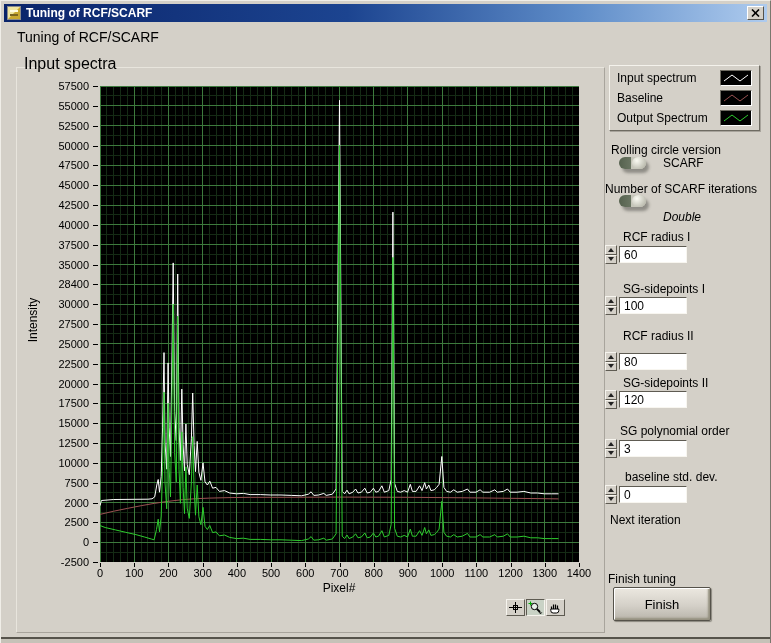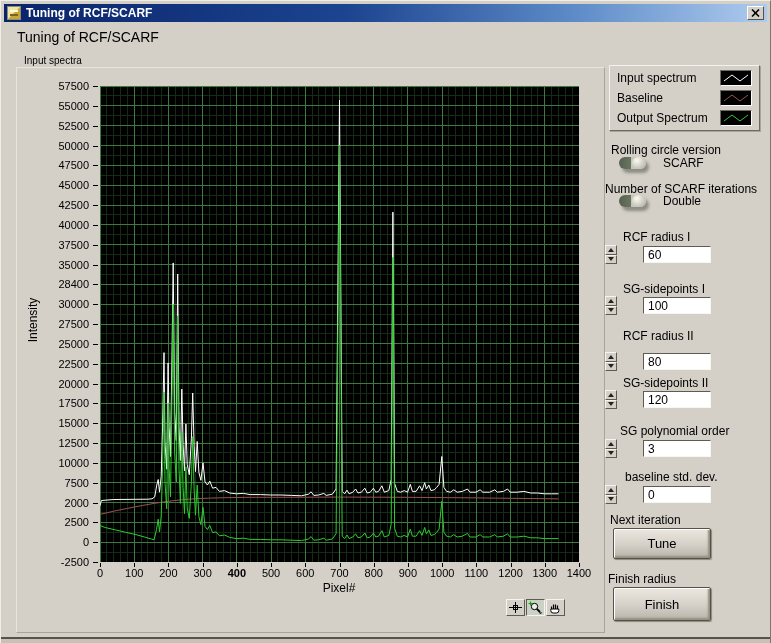--- a/index.html
+++ b/index.html
@@ -9,21 +9,21 @@
   
   .titlebar{position:absolute;left:3px;top:3px;right:3px;height:18px;
     background:linear-gradient(90deg,#0a246a 0%,#1c4490 45%,#5e8cc8 75%,#aecbee 100%);
     display:flex;align-items:center;padding:0 2px;}
   .app-icon{width:14px;height:14px;margin-left:1px;flex:0 0 auto;}
   .title-text{color:#ffffff;font-weight:bold;font-size:12px;margin-left:5px;flex:1;white-space:nowrap;}
   .close-btn{width:17px;height:14px;background:#d4d0c8;border:1px solid;border-color:#fff #55524a #55524a #fff;
     display:flex;align-items:center;justify-content:center;padding:0;margin-right:1px;cursor:pointer;}
   
   .heading{position:absolute;left:16px;top:28px;font-size:14px;color:#000;}
-  .chart-label{position:absolute;left:23px;top:54px;font-size:10px;color:#000;}
+  .chart-label{position:absolute;left:23px;top:54px;font-size:16px;color:#000;}
   .y-axis-title{position:absolute;left:-18px;top:312px;width:100px;text-align:center;font-size:12px;color:#000;transform:rotate(-90deg);}
   .x-axis-title{position:absolute;left:308px;top:580px;width:60px;text-align:center;font-size:12px;color:#000;}
   
   .chart-panel{position:absolute;left:15px;top:66px;width:587px;height:564px;
     border:1px solid;border-color:#e8e5dd #a8a49c #a8a49c #e8e5dd;}
   #plot{position:absolute;left:99px;top:85px;width:479px;height:476px;background:#000;}
   #plot svg{display:block;}
   .ytick{position:absolute;left:30px;width:58px;text-align:right;font-size:11px;height:12px;line-height:12px;color:#000;}
   .ytickmark{position:absolute;left:92px;width:5px;height:1px;background:#000;}
   .xtick{position:absolute;top:566px;width:44px;text-align:center;font-size:11px;color:#000;}
@@ -40,21 +40,21 @@
   .legend-label{flex:1;font-size:12px;color:#000;}
   .legend-chip{width:30px;height:14px;background:#000;border:1px solid;border-color:#6e6b62 #ffffff #ffffff #6e6b62;}
   .legend-chip svg{display:block;}
   
   .ctl-label{position:absolute;font-size:12px;color:#000;white-space:nowrap;}
   .switch{position:absolute;width:27px;height:12px;border-radius:6px;cursor:pointer;
     background:linear-gradient(90deg,#55614e 0%,#6a7562 45%,#c6c6ba 46%);
     box-shadow:3px 4px 3px rgba(60,60,55,0.45);}
   .switch::after{content:"";position:absolute;right:0;top:0;width:14px;height:12px;border-radius:6px;
     background:radial-gradient(circle at 35% 30%,#fafaf2,#a8a89a);}
-  .num-row{position:absolute;display:flex;align-items:center;gap:24px;}
+  .num-row{position:absolute;display:flex;align-items:center;}
   .spin{width:12px;height:19px;display:flex;flex-direction:column;margin-right:2px;}
   .spin button{flex:1;border:1px solid;border-color:#f6f4ee #5e5b52 #5e5b52 #f6f4ee;background:#d4d0c8;padding:0;
     display:flex;align-items:center;justify-content:center;cursor:pointer;}
   .tri-up{width:0;height:0;border-left:3px solid transparent;border-right:3px solid transparent;border-bottom:4px solid #222;}
   .tri-dn{width:0;height:0;border-left:3px solid transparent;border-right:3px solid transparent;border-top:4px solid #222;}
   .num-field{width:58px;height:13px;border:1px solid;border-color:#5e5b52 #f8f6f0 #f8f6f0 #5e5b52;background:#fff;
     font-size:12px;padding:1px 4px;font-family:"Liberation Sans",sans-serif;color:#000;}
   .lv-btn{position:absolute;background:linear-gradient(180deg,#ece8e0 0%,#d4d0c8 55%,#b8b4aa 100%);
     border:1px solid #55524a;border-radius:2px;cursor:pointer;color:#000;
     box-shadow:inset 1px 1px 0 #fff,inset -2px -2px 2px #94907f,1px 1px 1px #8a877e;
@@ -273,21 +273,21 @@
     </div>
   <div id="x-ticks">
       <div class="xtick" style="left: 77px;">0</div>
       <div class="xtickmark" style="left: 99px;"></div>
       <div class="xtick" style="left: 111.214px;">100</div>
       <div class="xtickmark" style="left: 133.214px;"></div>
       <div class="xtick" style="left: 145.429px;">200</div>
       <div class="xtickmark" style="left: 167.429px;"></div>
       <div class="xtick" style="left: 179.643px;">300</div>
       <div class="xtickmark" style="left: 201.643px;"></div>
-      <div class="xtick" style="left: 213.857px; font-weight: bold;">400</div>
+      <div class="xtick" style="left: 213.857px;">400</div>
       <div class="xtickmark" style="left: 235.857px;"></div>
       <div class="xtick" style="left: 248.071px;">500</div>
       <div class="xtickmark" style="left: 270.071px;"></div>
       <div class="xtick" style="left: 282.286px;">600</div>
       <div class="xtickmark" style="left: 304.286px;"></div>
       <div class="xtick" style="left: 316.5px;">700</div>
       <div class="xtickmark" style="left: 338.5px;"></div>
       <div class="xtick" style="left: 350.714px;">800</div>
       <div class="xtickmark" style="left: 372.714px;"></div>
       <div class="xtick" style="left: 384.929px;">900</div>
@@ -355,21 +355,21 @@
       </span>
     </div>
   </div>
 
   <div class="ctl-label" style="left:610px;top:142px;">Rolling circle version</div>
   <div class="switch" style="left:618px;top:156px;"></div>
   <div class="ctl-label" style="left:662px;top:155px;">SCARF</div>
 
   <div class="ctl-label" style="left:604px;top:181px;">Number of SCARF iterations</div>
   <div class="switch" style="left:618px;top:194px;"></div>
-  <div class="ctl-label" style="left:662px;top:193px;">Double</div>
+  <div class="ctl-label" style="left:662px;top:209px;font-style:italic;">Double</div>
 
   <div class="ctl-label" style="left:622px;top:229px;">RCF radius I</div>
   <div class="num-row" style="left:604px;top:244px;">
     <span class="spin">
       <button>
           <span class="tri-up"></span>
         </button>
       <button>
           <span class="tri-dn"></span>
         </button>
@@ -436,19 +436,18 @@
           <span class="tri-up"></span>
         </button>
       <button>
           <span class="tri-dn"></span>
         </button>
     </span>
     <input class="num-field" value="0" style="">
   </div>
 
   <div class="ctl-label" style="left:609px;top:512px;">Next iteration</div>
-  <button class="lv-btn" style="left:612px;top:527px;width:98px;height:31px;">Tune</button>
-
-  <div class="ctl-label" style="left:607px;top:571px;">Finish radius</div>
+
+  <div class="ctl-label" style="left:607px;top:571px;">Finish tuning</div>
   <button class="lv-btn" style="left:612px;top:586px;width:98px;height:34px;">Finish</button>
 
   <div class="bottom-edge"></div>
 </div>
 
 </body></html>

